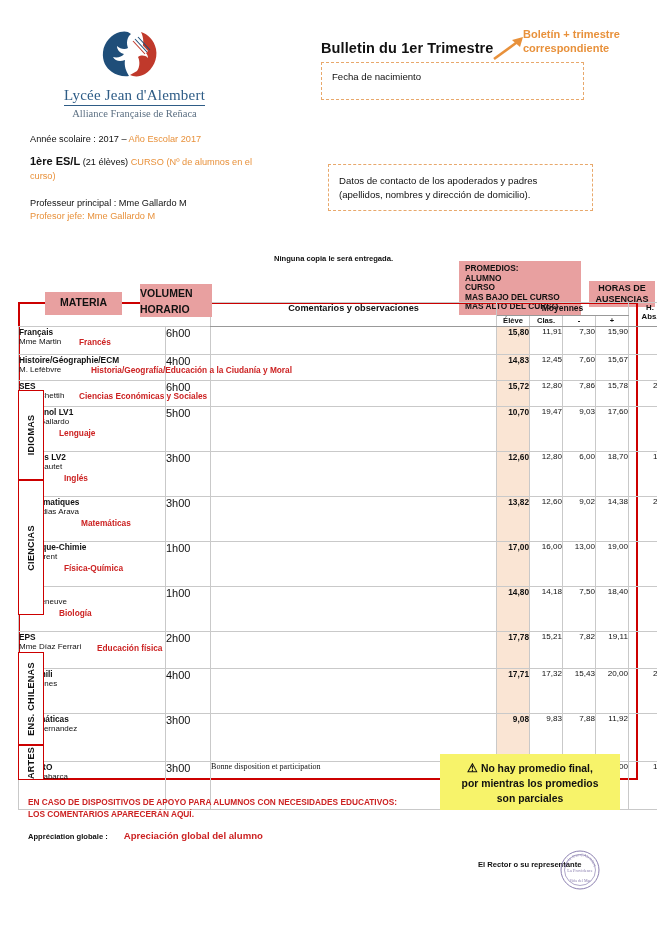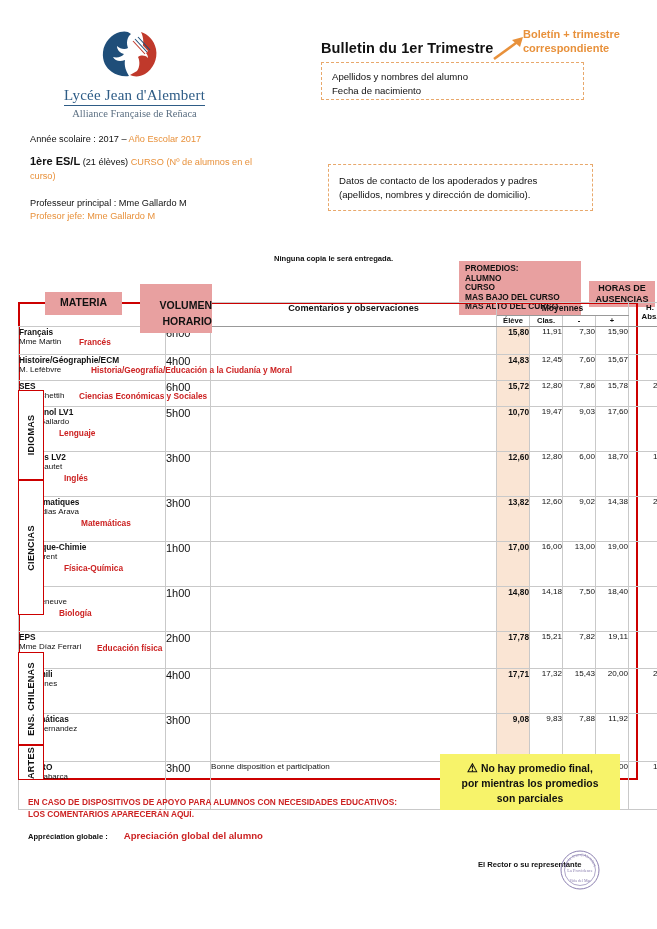--- a/index.html
+++ b/index.html
@@ -73,22 +73,22 @@
   }
   #cal-horas {
     left: 589px; top: 281px; width: 66px; height: 26px;
     font-size: 9px; line-height: 11px; padding-top: 2px; text-align: center;
   }
   #cal-materia {
     left: 45px; top: 292px; width: 77px; height: 23px;
     font-size: 10.5px; text-align: center; line-height: 21px;
   }
   #cal-volumen {
-    left: 140px; top: 284px; width: 72px; height: 49px;
-    font-size: 10.5px; text-align: right; line-height: 16px; padding-top: 13px;
+    left: 140px; top: 284px; width: 72px; height: 33px;
+    font-size: 10.5px; text-align: left; line-height: 16px; padding-top: 1px;
   }
 
   
   #table-frame {
     left: 18px; top: 302px; width: 620px; height: 478px;
     border: 2px solid #cc0000; box-sizing: border-box;
   }
   #tbl {
     position: absolute; left: 18px; top: 302px;
     width: 620px; border-collapse: collapse;
@@ -105,21 +105,21 @@
   .c-com { width: 286px; }
   .c-g   { width: 33px; }
   .c-abs { width: 43px; }
 
   th.h-moy { font-size: 8.5px; text-align: center; height: 13px; }
   th.h-com { font-size: 9.2px; text-align: center; vertical-align: middle; }
   th.h-sub { font-size: 7.6px; text-align: center; height: 11px; font-weight: bold; }
   th.h-abs { font-size: 7.8px; text-align: center; line-height: 9px; }
 
   td.v-vol { font-size: 11px; padding: 2px 0 0 6px; }
-  td.v-com { font-size: 8.1px; padding: 3px 0 0 5px; }
+  td.v-com { font-size: 8.1px; padding: 3px 0 0 5px; font-family: Liberation Serif, serif; }
   td.v-el  { font-size: 8.3px; font-weight: bold; text-align: right;
              padding: 2px 3px 0 0; background: #fae5d4; }
   td.v-n   { font-size: 8.1px; text-align: right; padding: 2px 3px 0 0; }
   td.v-abs { font-size: 8.1px; text-align: right; padding: 2px 3px 0 0; }
 
   .subj-cell { position: relative; padding: 2px 0 0 0; }
   .subj-name { font-size: 8.3px; font-weight: bold; }
   .subj-teach { font-size: 8px; font-weight: normal; }
   .subj-es {
     color: #cc2222; font-weight: bold; font-size: 8.3px;
@@ -195,21 +195,20 @@
 <div class="abs" id="doc-title">Bulletin du 1er Trimestre</div>
 
 <svg class="abs" id="arrow-title" viewBox="0 0 34 26">
   <path d="M2 24 L28 5" stroke="#e8913b" stroke-width="2.6" fill="none"></path>
   <path d="M31 2 L20 5 L28 12 Z" fill="#e8913b"></path>
 </svg>
 
 <div class="abs" id="ann-title">Boletín + trimestre correspondiente</div>
 
 <div class="abs dashed" id="box-student">
-  <div>Apellidos y nombres del alumno</div>
   <div>Fecha de nacimiento</div>
 </div>
 
 <div class="abs dashed" id="box-contact">
   <div>
     <div>Datos de contacto de los apoderados y padres</div>
     <div>(apellidos, nombres y dirección de domicilio).</div>
   </div>
 </div>
 

